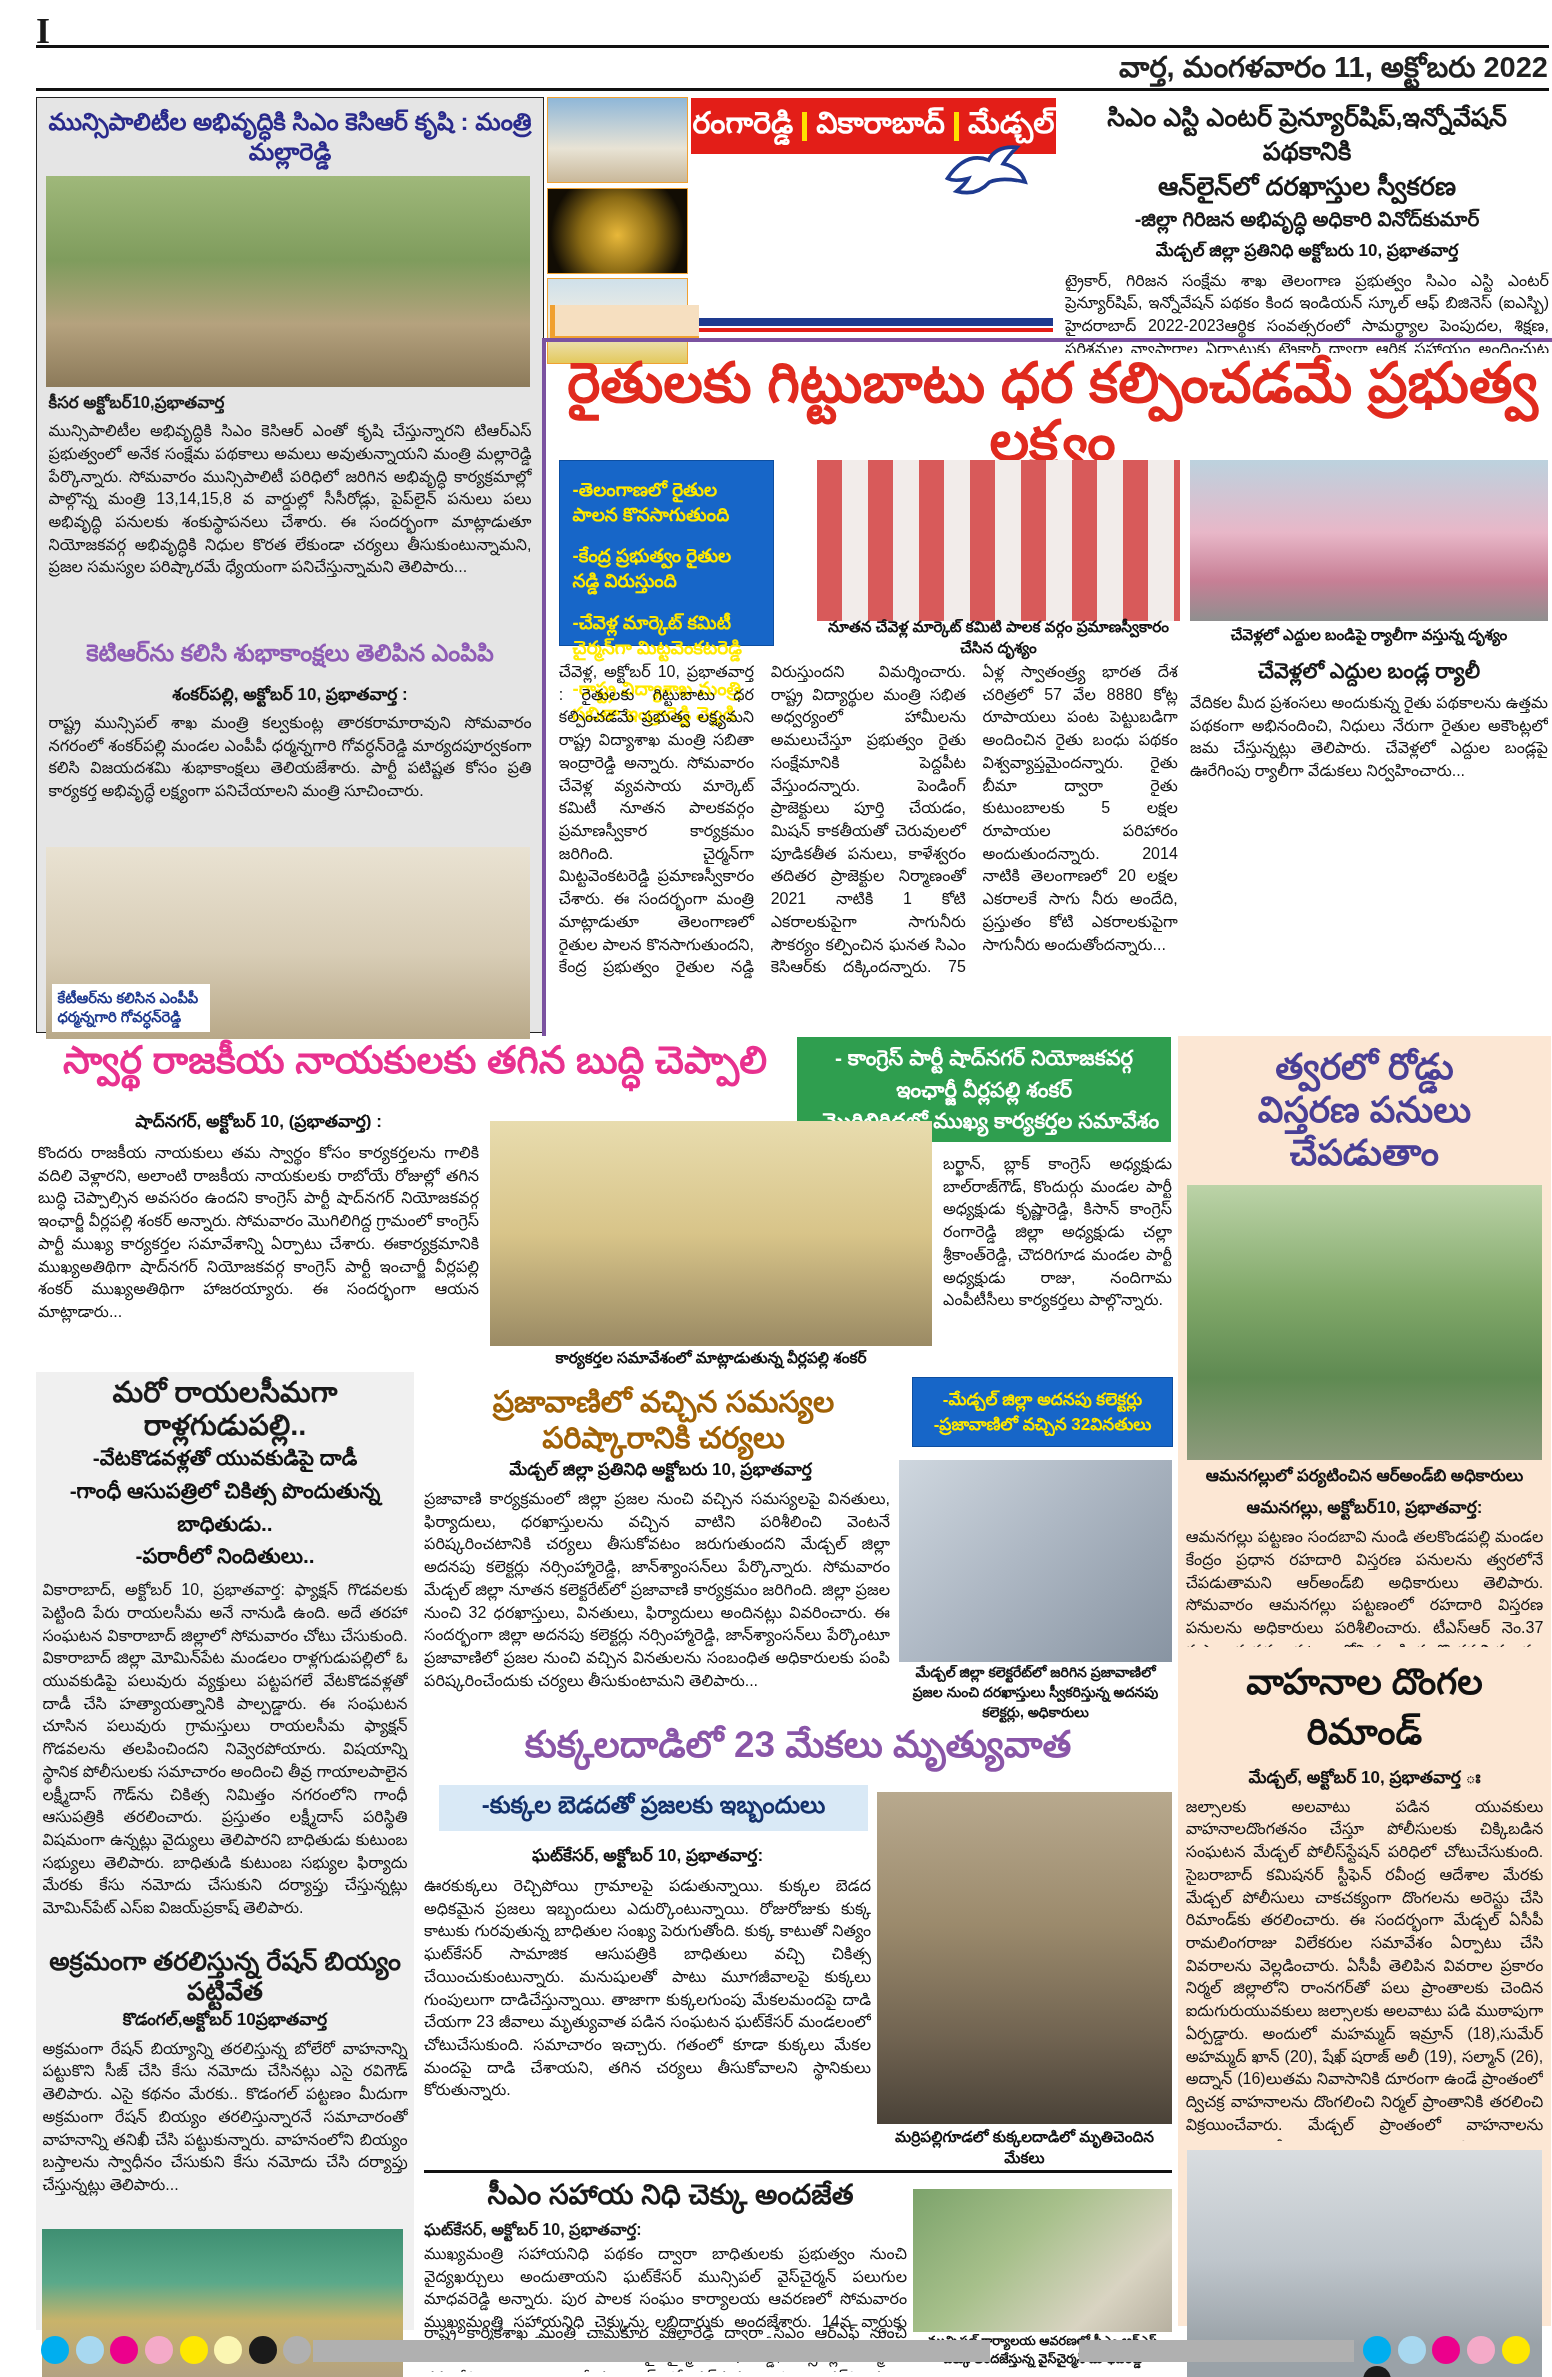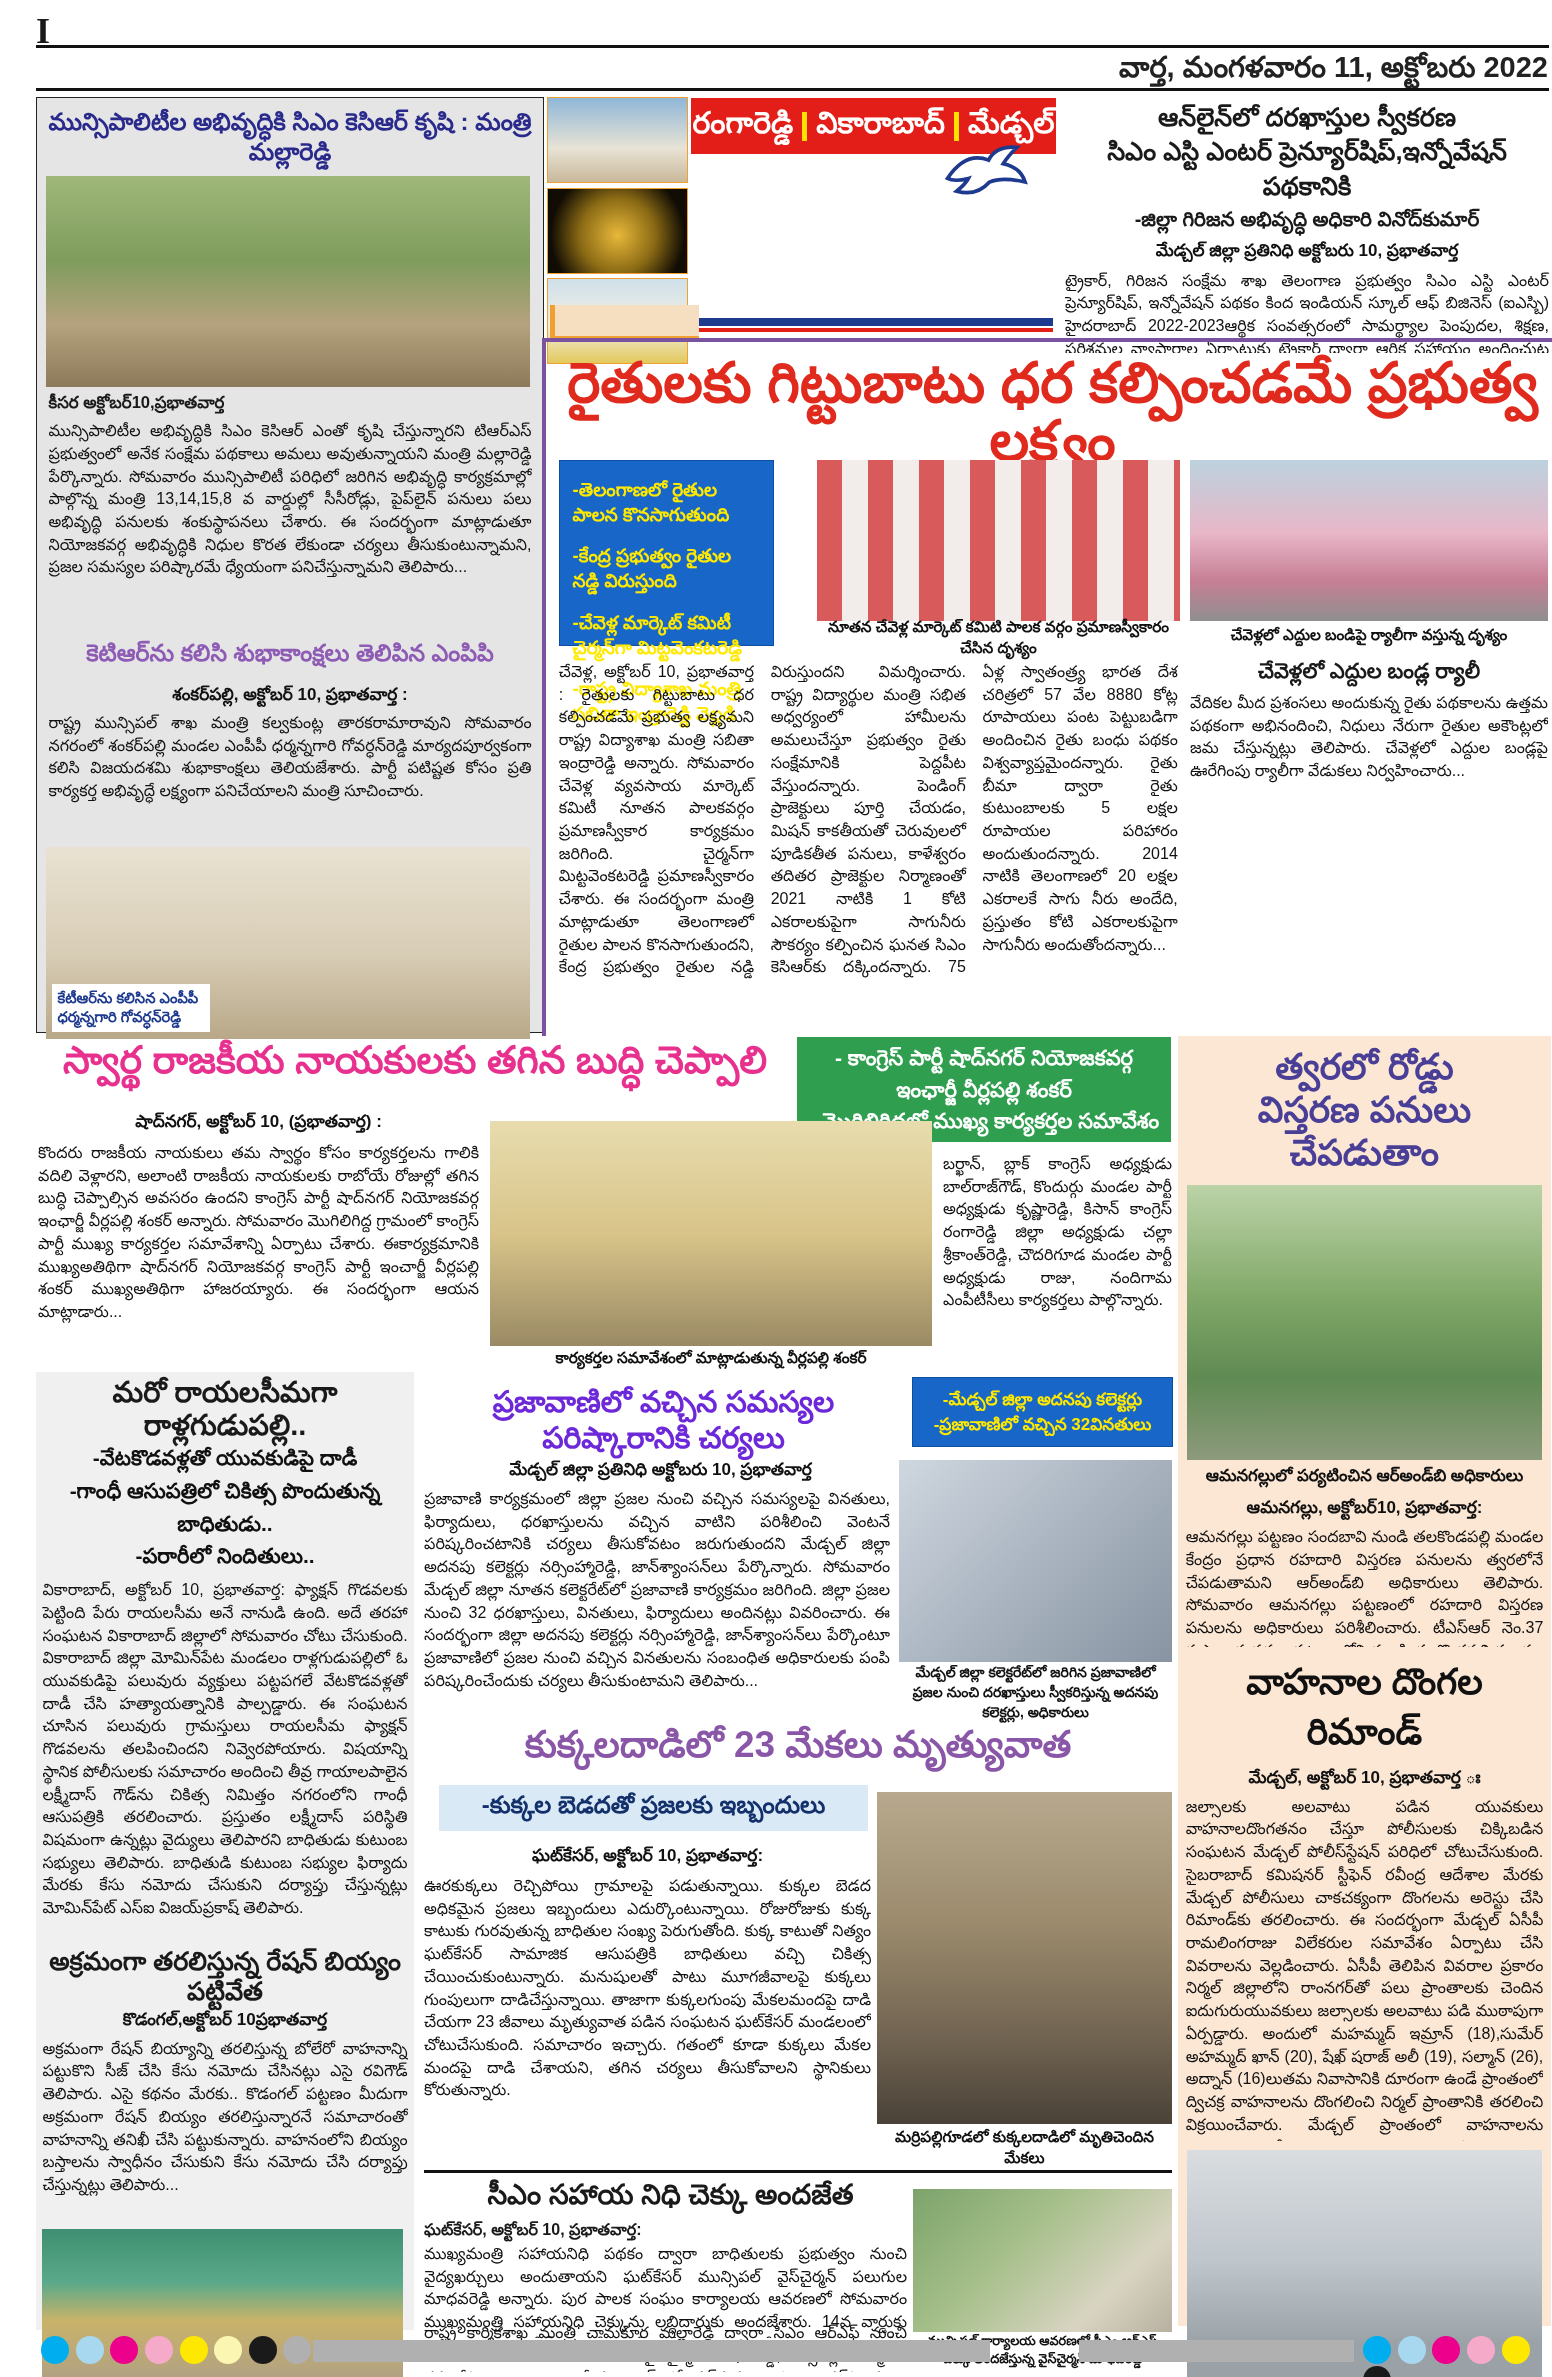--- a/index.html
+++ b/index.html
@@ -53,22 +53,22 @@
 <div class="abs" style="left:696px;top:135px;width:361px;height:192px;text-align:center;">
   <svg width="96" height="64" viewBox="0 0 100 70" style="position:absolute;right:25.5px;top:5.1px;">
     <path d="M10 42 Q30 12 55 22 Q63 6 86 8 Q76 18 71 26 Q90 30 95 46 Q70 40 56 46 Q42 62 20 56 Q30 48 33 42 Q18 46 10 42 Z" fill="#ffffff" stroke="#1e3a8f" stroke-width="4"></path>
   </svg>
 </div>
 <div class="abs" style="left:699px;top:318px;width:354px;height:7.7px;background:#1e3a8f;"></div>
 <div class="abs" style="left: 699px; top: 328px; width: 354px; height: 3.8px; background-color: rgb(227, 30, 24);"></div>
 <div class="abs" style="left:550px;top:305px;width:144px;height:31px;background:#f6dfc0;border-left:5.1px solid #f0a030;border-bottom:2.6px solid #f0a030;"></div>
 
 <div class="abs" style="left:1065px;top:100px;width:484px;">
+  <div style="font-size:25.5px;font-weight:bold;text-align:center;line-height:1.35;">సిఎం ఎస్టి ఎంటర్ ప్రెన్యూర్‌షిప్,ఇన్నోవేషన్ పథకానికి</div>
   <div style="font-size:25.5px;font-weight:bold;text-align:center;line-height:1.35;">ఆన్‌లైన్‌లో దరఖాస్తుల స్వీకరణ</div>
-  <div style="font-size:25.5px;font-weight:bold;text-align:center;line-height:1.35;">సిఎం ఎస్టి ఎంటర్ ప్రెన్యూర్‌షిప్,ఇన్నోవేషన్ పథకానికి</div>
   <div style="font-size:20px;font-weight:bold;text-align:center;margin-top:5.1px;">-జిల్లా గిరిజన అభివృద్ధి అధికారి వినోద్‌కుమార్</div>
   <div class="dateline" style="margin-top:5.1px;">మేడ్చల్ జిల్లా ప్రతినిధి  అక్టోబరు 10, ప్రభాతవార్త</div>
   <div class="body-text" style="margin-top:5.1px;height:83px;overflow:hidden;">ట్రైకార్, గిరిజన సంక్షేమ శాఖ తెలంగాణ ప్రభుత్వం సిఎం ఎస్టి ఎంటర్ ప్రెన్యూర్‌షిప్, ఇన్నోవేషన్ పథకం కింద ఇండియన్ స్కూల్ ఆఫ్ బిజినెస్ (ఐఎస్బి) హైదరాబాద్ 2022-2023ఆర్థిక సంవత్సరంలో సామర్థ్యాల పెంపుదల, శిక్షణ, పరిశ్రమల వ్యాపారాల ఏర్పాటుకు ట్రైకార్ ద్వారా ఆర్థిక సహాయం అందించుట కొరకు ఆసక్తి,అర్హత కలిగిన గిరిజన ఔత్సాహిక పారిశ్రామిక వేత్తల నుంచి ఆన్‌లైన్ ద్వారా ధరఖాస్తులు కోరుతున్నట్లు మేడ్చల్ జిల్లా గిరిజన అభివృద్ధి అధికారి జి.వినోద్‌కుమార్ పేర్కొన్నారు. ఈ నెల 31వ తేదీ సాయంత్రం 5గంటలలోపు ధరఖాస్తులు సమర్పించాల్సి ఉంటుందని వివరాలకు 81253113416 సంఖ్యగల అధికారిని సంప్రదించవలెనని సూచించారు.</div>
 </div>
 
 <div class="abs" style="left:542px;top:338px;width:1008px;height:694px;border-left:4.5px solid #7b52a0;border-top:4.5px solid #7b52a0;">
   <div style="margin:11.5px 6.4px 0 11.5px;color:#e02a1e;font-size:56px;font-weight:bold;text-align:center;line-height:1.05;">రైతులకు గిట్టుబాటు ధర కల్పించడమే ప్రభుత్వ లక్ష్యం</div>
 
   <div class="abs" style="left: 12.8px; top: 118px; width: 215px; height: 186px; padding: 16.6px 12.8px; box-sizing: border-box; border: 1.9px solid rgb(13, 78, 160); background-color: rgb(23, 102, 200);">
     <div class="bullet">-తెలంగాణలో రైతుల పాలన కొనసాగుతుంది</div>
@@ -105,21 +105,21 @@
   <div class="subhead-list">-గాంధీ ఆసుపత్రిలో చికిత్స పొందుతున్న బాధితుడు..</div>
   <div class="subhead-list">-పరారీలో నిందితులు..</div>
   <div class="body-text" style="margin-top:6.4px;height:358px;overflow:hidden;">వికారాబాద్, అక్టోబర్ 10, ప్రభాతవార్త: ఫ్యాక్షన్ గొడవలకు పెట్టింది పేరు రాయలసీమ అనే నానుడి ఉంది. అదే తరహా సంఘటన వికారాబాద్ జిల్లాలో సోమవారం చోటు చేసుకుంది. వికారాబాద్ జిల్లా మోమిన్‌పేట మండలం రాళ్లగుడుపల్లిలో ఓ యువకుడిపై పలువురు వ్యక్తులు పట్టపగలే వేటకొడవళ్లతో దాడీ చేసి హత్యాయత్నానికి పాల్పడ్డారు. ఈ సంఘటన చూసిన పలువురు గ్రామస్తులు రాయలసీమ ఫ్యాక్షన్ గొడవలను తలపించిందని నివ్వెరపోయారు. విషయాన్ని స్థానిక పోలీసులకు సమాచారం అందించి తీవ్ర గాయాలపాలైన లక్ష్మీదాస్ గౌడ్‌ను చికిత్స నిమిత్తం నగరంలోని గాంధీ ఆసుపత్రికి తరలించారు. ప్రస్తుతం లక్ష్మీదాస్ పరిస్థితి విషమంగా ఉన్నట్లు వైద్యులు తెలిపారని బాధితుడు కుటుంబ సభ్యులు తెలిపారు. బాధితుడి కుటుంబ సభ్యుల ఫిర్యాదు మేరకు కేసు నమోదు చేసుకుని దర్యాప్తు చేస్తున్నట్లు మోమిన్‌పేట్ ఎస్ఐ విజయ్‌ప్రకాష్ తెలిపారు.</div>
   <div style="margin-top:10.2px;font-size:25.5px;font-weight:bold;text-align:center;line-height:1.15;">అక్రమంగా తరలిస్తున్న రేషన్ బియ్యం పట్టివేత</div>
   <div class="dateline" style="margin-top:3.8px;">కొడంగల్,అక్టోబర్ 10ప్రభాతవార్త</div>
   <div class="body-text" style="margin-top:5.1px;height:185px;overflow:hidden;">అక్రమంగా రేషన్ బియ్యాన్ని తరలిస్తున్న బోలేరో వాహనాన్ని పట్టుకొని సీజ్ చేసి కేసు నమోదు చేసినట్లు ఎసై రవిగౌడ్ తెలిపారు. ఎసై కథనం మేరకు.. కొడంగల్ పట్టణం మీదుగా అక్రమంగా రేషన్ బియ్యం తరలిస్తున్నారనే సమాచారంతో వాహనాన్ని తనిఖీ చేసి పట్టుకున్నారు. వాహనంలోని బియ్యం బస్తాలను స్వాధీనం చేసుకుని కేసు నమోదు చేసి దర్యాప్తు చేస్తున్నట్లు తెలిపారు...</div>
   <div class="photo" style="margin-top:6.4px;width:361px;height:153px;background:linear-gradient(180deg,#3f8f72 0%,#5aa98a 35%,#c9b36a 60%,#b0a084 100%);"></div>
 
 </div>
 
-<div class="abs" style="left:424px;top:1384px;width:479px;color:#6d28d9;font-size:30px;font-weight:bold;text-align:center;line-height:1.2;">ప్రజావాణిలో వచ్చిన సమస్యల పరిష్కారానికి చర్యలు</div>
+<div class="abs" style="left:424px;top:1384px;width:479px;color:#a16207;font-size:30px;font-weight:bold;text-align:center;line-height:1.2;">ప్రజావాణిలో వచ్చిన సమస్యల పరిష్కారానికి చర్యలు</div>
 <div class="abs" style="left: 912px; top: 1377px; width: 261px; height: 70px; padding: 3.8px 6.4px; box-sizing: border-box; display: flex; flex-direction: column; justify-content: center; border: 1.9px solid rgb(13, 78, 160); background-color: rgb(23, 102, 200);">
   <div class="bluebox-line">-మేడ్చల్ జిల్లా అదనపు కలెక్టర్లు</div>
   <div class="bluebox-line">-ప్రజావాణిలో వచ్చిన 32వినతులు</div>
 </div>
 <div class="abs dateline" style="left:424px;top:1460px;width:473px;">మేడ్చల్ జిల్లా ప్రతినిధి  అక్టోబరు 10, ప్రభాతవార్త</div>
 <div class="abs body-text" style="left:424px;top:1488px;width:466px;height:217px;overflow:hidden;">ప్రజావాణి కార్యక్రమంలో జిల్లా ప్రజల నుంచి వచ్చిన సమస్యలపై వినతులు, ఫిర్యాదులు, ధరఖాస్తులను వచ్చిన వాటిని పరిశీలించి వెంటనే పరిష్కరించటానికి చర్యలు తీసుకోవటం జరుగుతుందని మేడ్చల్ జిల్లా అదనపు కలెక్టర్లు నర్సింహ్మారెడ్డి, జాన్‌శ్యాంసన్‌లు పేర్కొన్నారు. సోమవారం మేడ్చల్ జిల్లా నూతన కలెక్టరేట్‌లో ప్రజావాణి కార్యక్రమం జరిగింది. జిల్లా ప్రజల నుంచి 32 ధరఖాస్తులు, వినతులు, ఫిర్యాదులు అందినట్లు వివరించారు. ఈ సందర్భంగా జిల్లా అదనపు కలెక్టర్లు నర్సింహ్మారెడ్డి, జాన్‌శ్యాంసన్‌లు పేర్కొంటూ ప్రజావాణిలో ప్రజల నుంచి వచ్చిన వినతులను సంబంధిత అధికారులకు పంపి పరిష్కరించేందుకు చర్యలు తీసుకుంటామని తెలిపారు...</div>
 <div class="abs photo" style="left:899px;top:1460px;width:273px;height:202px;background:linear-gradient(135deg,#cfd7df 0%,#aeb8c4 45%,#8894a2 100%);"></div>
 <div class="abs cap" style="left:899px;top:1664px;width:273px;font-size:14px;">మేడ్చల్ జిల్లా కలెక్టరేట్‌లో జరిగిన ప్రజావాణిలో ప్రజల నుంచి దరఖాస్తులు స్వీకరిస్తున్న అదనపు కలెక్టర్లు, అధికారులు</div>
 
 <div class="abs" style="left:434px;top:1724px;width:728px;color:#8a56a8;font-size:37px;font-weight:bold;text-align:center;">కుక్కలదాడిలో 23 మేకలు మృత్యువాత</div>

